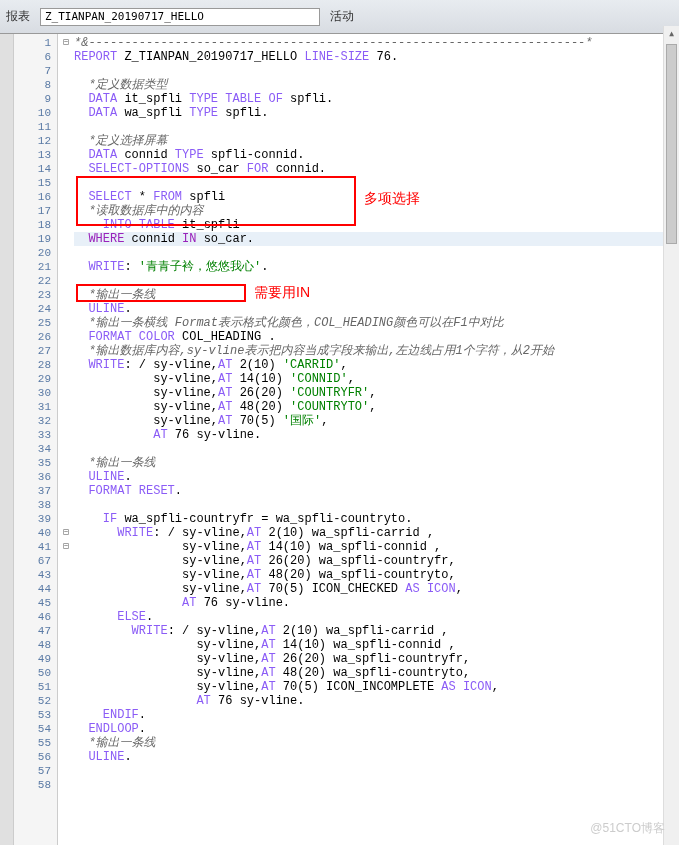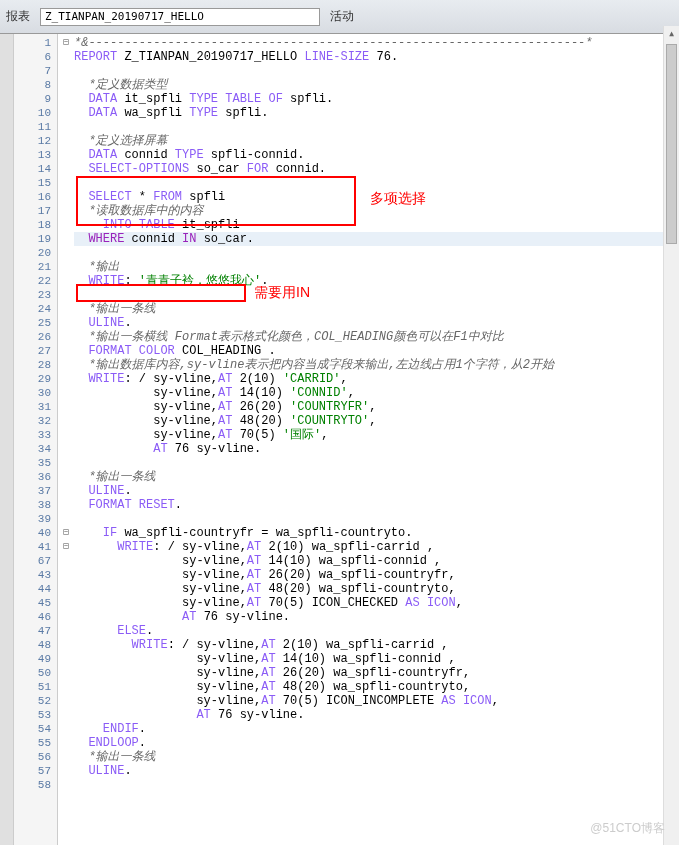--- a/index.html
+++ b/index.html
@@ -258,40 +258,39 @@
       <div class="fold"></div>
       <div class="fold"></div>
       <div class="fold"></div>
       <div class="fold"></div>
       <div class="fold"></div>
       <div class="fold"></div>
       <div class="fold"></div>
     </div>
   <div class="code" id="code">
     <div class="annotation-box" style="left:2px;top:142px;width:280px;height:50px;"></div>
-    <span class="annotation-label" style="left:296px;top:156px;text-align:center;">多项选择</span>
+    <span class="annotation-label" style="left:290px;top:156px;text-align:center;">多项选择</span>
     <div class="annotation-box" style="left:2px;top:250px;width:170px;height:18px;"></div>
     <span class="annotation-label" style="left:180px;top:250px;">需要用IN</span>
   <div class="line"><span class="cmt">*&amp;---------------------------------------------------------------------*</span></div>
       <div class="line"><span class="kw">REPORT</span><span class="txt"> Z_TIANPAN_20190717_HELLO </span><span class="kw">LINE-SIZE</span><span class="txt"> </span><span class="num">76</span><span class="txt">.</span></div>
       <div class="line"></div>
       <div class="line"><span class="txt">  </span><span class="cmt">*定义数据类型</span></div>
       <div class="line"><span class="txt">  </span><span class="kw">DATA</span><span class="txt"> it_spfli </span><span class="kw">TYPE TABLE OF</span><span class="txt"> spfli.</span></div>
       <div class="line"><span class="txt">  </span><span class="kw">DATA</span><span class="txt"> wa_spfli </span><span class="kw">TYPE</span><span class="txt"> spfli.</span></div>
       <div class="line"></div>
       <div class="line"><span class="txt">  </span><span class="cmt">*定义选择屏幕</span></div>
       <div class="line"><span class="txt">  </span><span class="kw">DATA</span><span class="txt"> connid </span><span class="kw">TYPE</span><span class="txt"> spfli-connid.</span></div>
       <div class="line"><span class="txt">  </span><span class="kw">SELECT-OPTIONS</span><span class="txt"> so_car </span><span class="kw">FOR</span><span class="txt"> connid.</span></div>
       <div class="line"></div>
       <div class="line"><span class="txt">  </span><span class="kw">SELECT</span><span class="txt"> * </span><span class="kw">FROM</span><span class="txt"> spfli</span></div>
       <div class="line"><span class="txt">  </span><span class="cmt">*读取数据库中的内容</span></div>
       <div class="line"><span class="txt">    </span><span class="kw">INTO TABLE</span><span class="txt"> it_spfli</span></div>
       <div class="line highlight"><span class="txt">  </span><span class="addclause">WHERE</span><span class="txt"> connid </span><span class="addclause">IN</span><span class="txt"> so_car.</span></div>
       <div class="line"></div>
-      <div class="line"><span class="txt">  </span><span class="cmt">*输出</span></div>
       <div class="line"><span class="txt">  </span><span class="kw">WRITE</span><span class="txt">: </span><span class="str">'青青子衿，悠悠我心'</span><span class="txt">.</span></div>
       <div class="line"></div>
       <div class="line"><span class="txt">  </span><span class="cmt">*输出一条线</span></div>
       <div class="line"><span class="txt">  </span><span class="kw">ULINE</span><span class="txt">.</span></div>
       <div class="line"><span class="txt">  </span><span class="cmt">*输出一条横线 Format表示格式化颜色，COL_HEADING颜色可以在F1中对比</span></div>
       <div class="line"><span class="txt">  </span><span class="kw">FORMAT COLOR</span><span class="txt"> COL_HEADING .</span></div>
       <div class="line"><span class="txt">  </span><span class="cmt">*输出数据库内容,sy-vline表示把内容当成字段来输出,左边线占用1个字符，从2开始</span></div>
       <div class="line"><span class="txt">  </span><span class="kw">WRITE</span><span class="txt">: / sy-vline,</span><span class="kw">AT</span><span class="txt"> </span><span class="num">2</span><span class="txt">(</span><span class="num">10</span><span class="txt">) </span><span class="str">'CARRID'</span><span class="txt">,</span></div>
       <div class="line"><span class="txt">           sy-vline,</span><span class="kw">AT</span><span class="txt"> </span><span class="num">14</span><span class="txt">(</span><span class="num">10</span><span class="txt">) </span><span class="str">'CONNID'</span><span class="txt">,</span></div>
       <div class="line"><span class="txt">           sy-vline,</span><span class="kw">AT</span><span class="txt"> </span><span class="num">26</span><span class="txt">(</span><span class="num">20</span><span class="txt">) </span><span class="str">'COUNTRYFR'</span><span class="txt">,</span></div>

